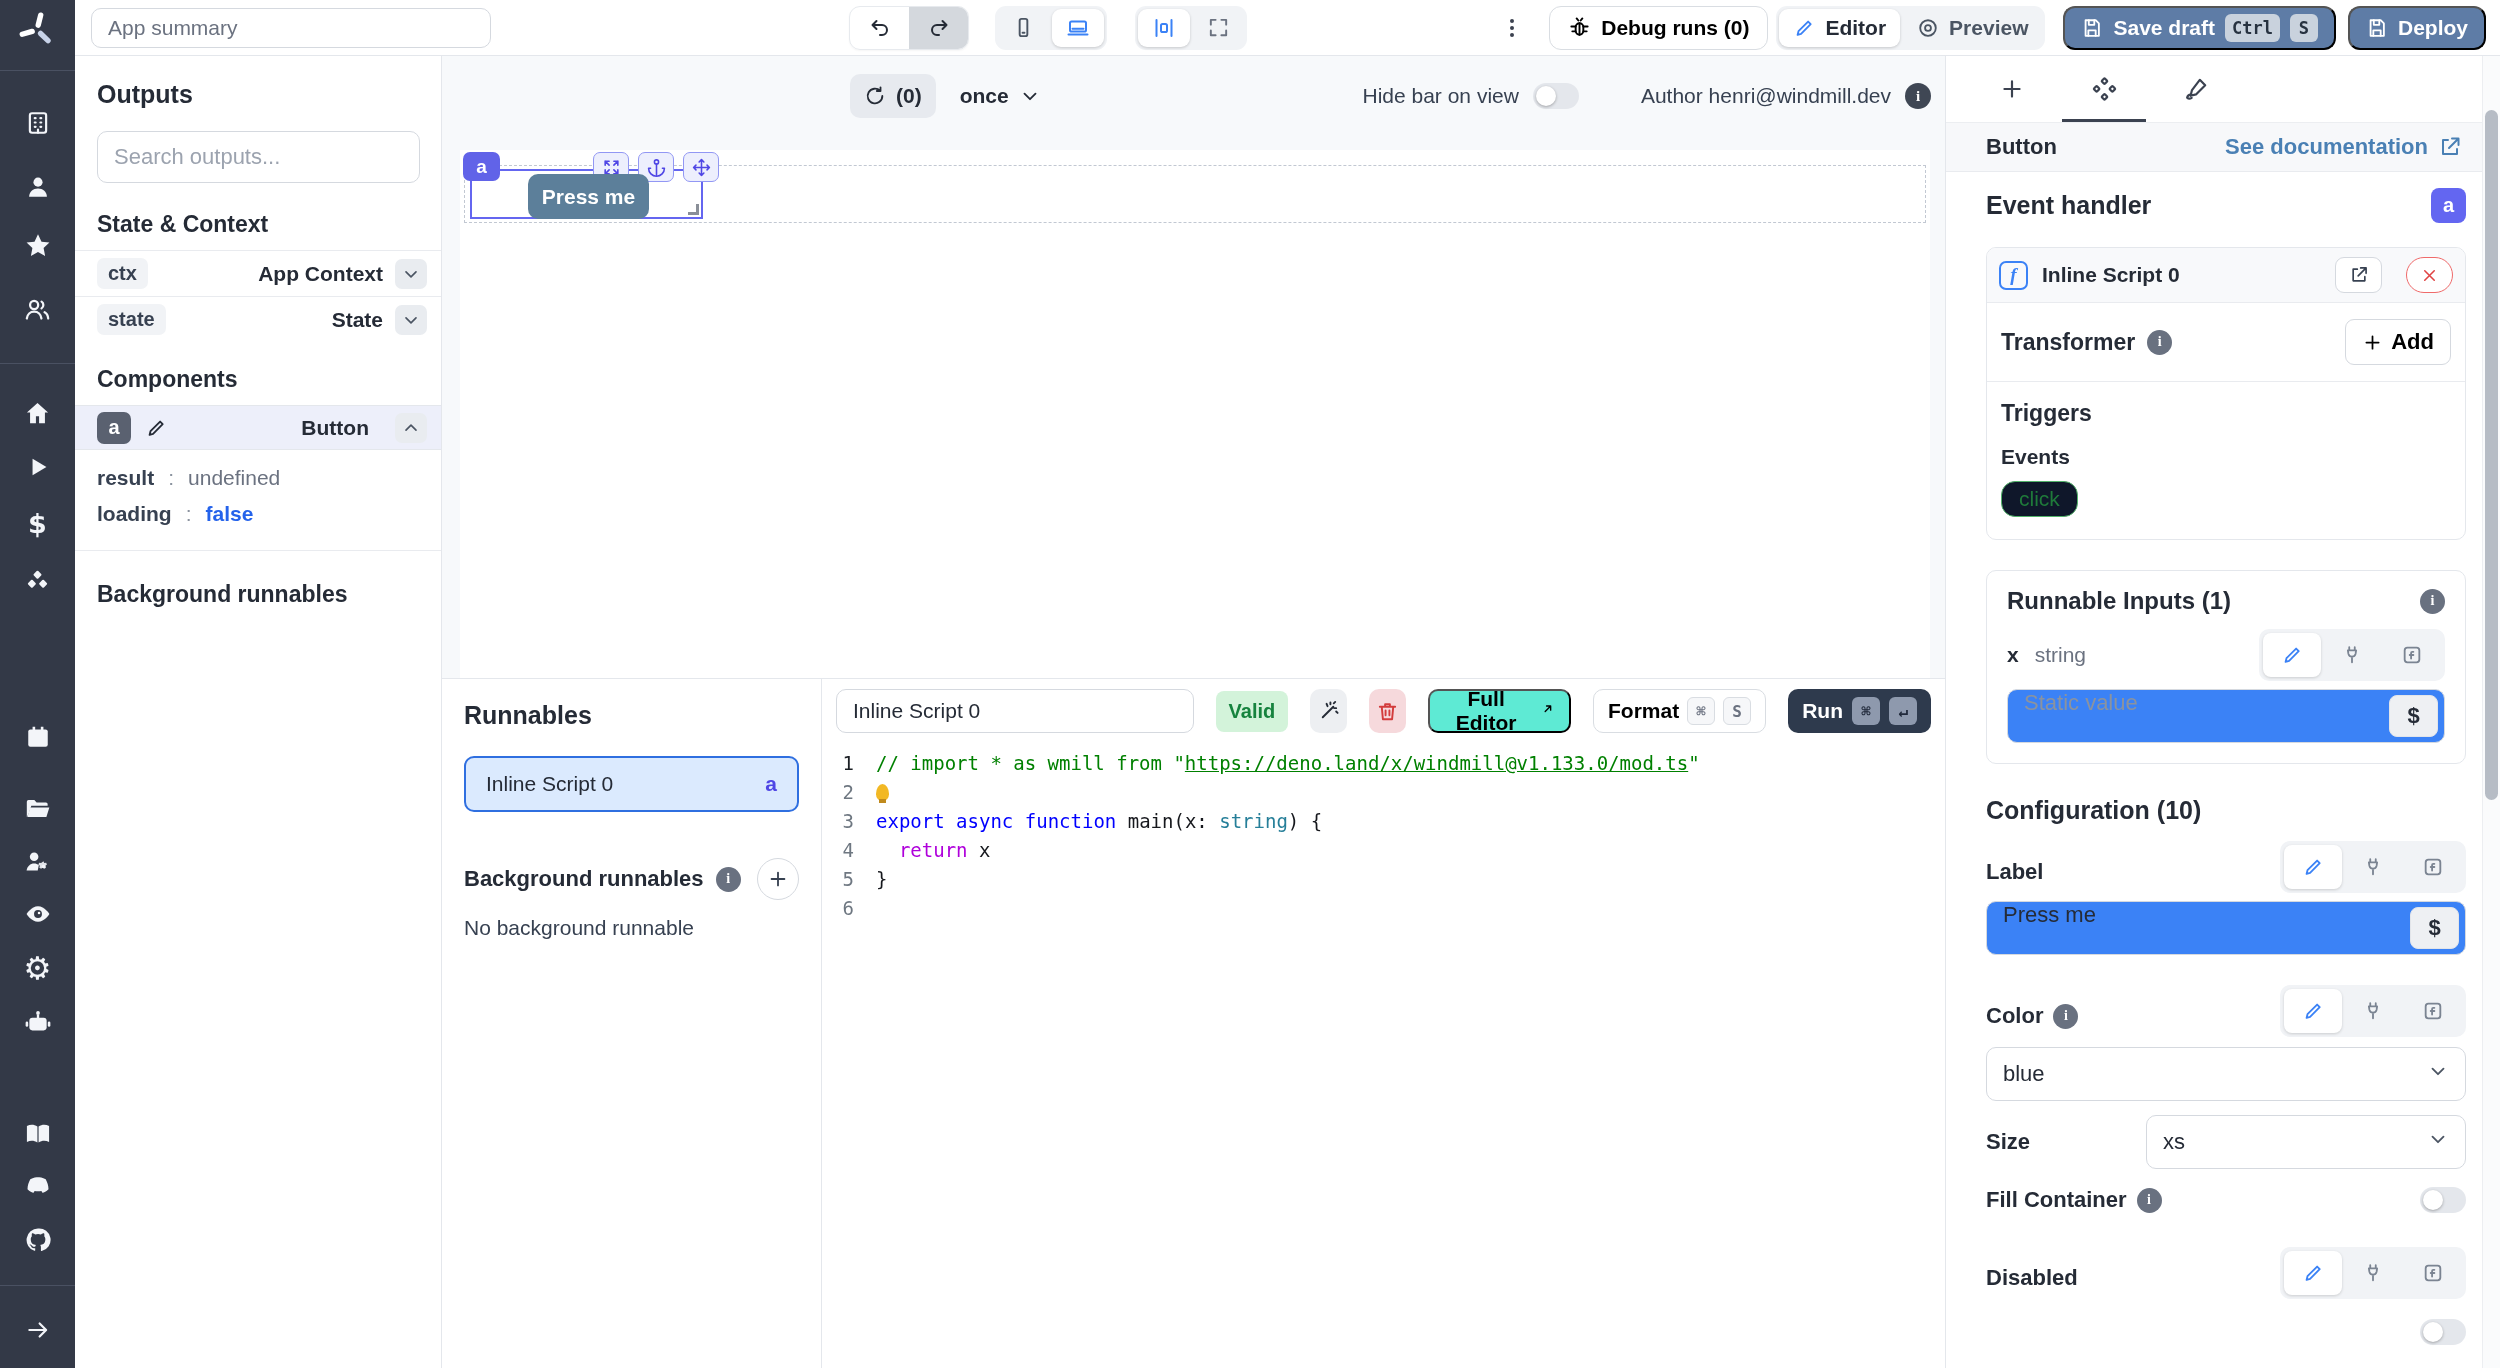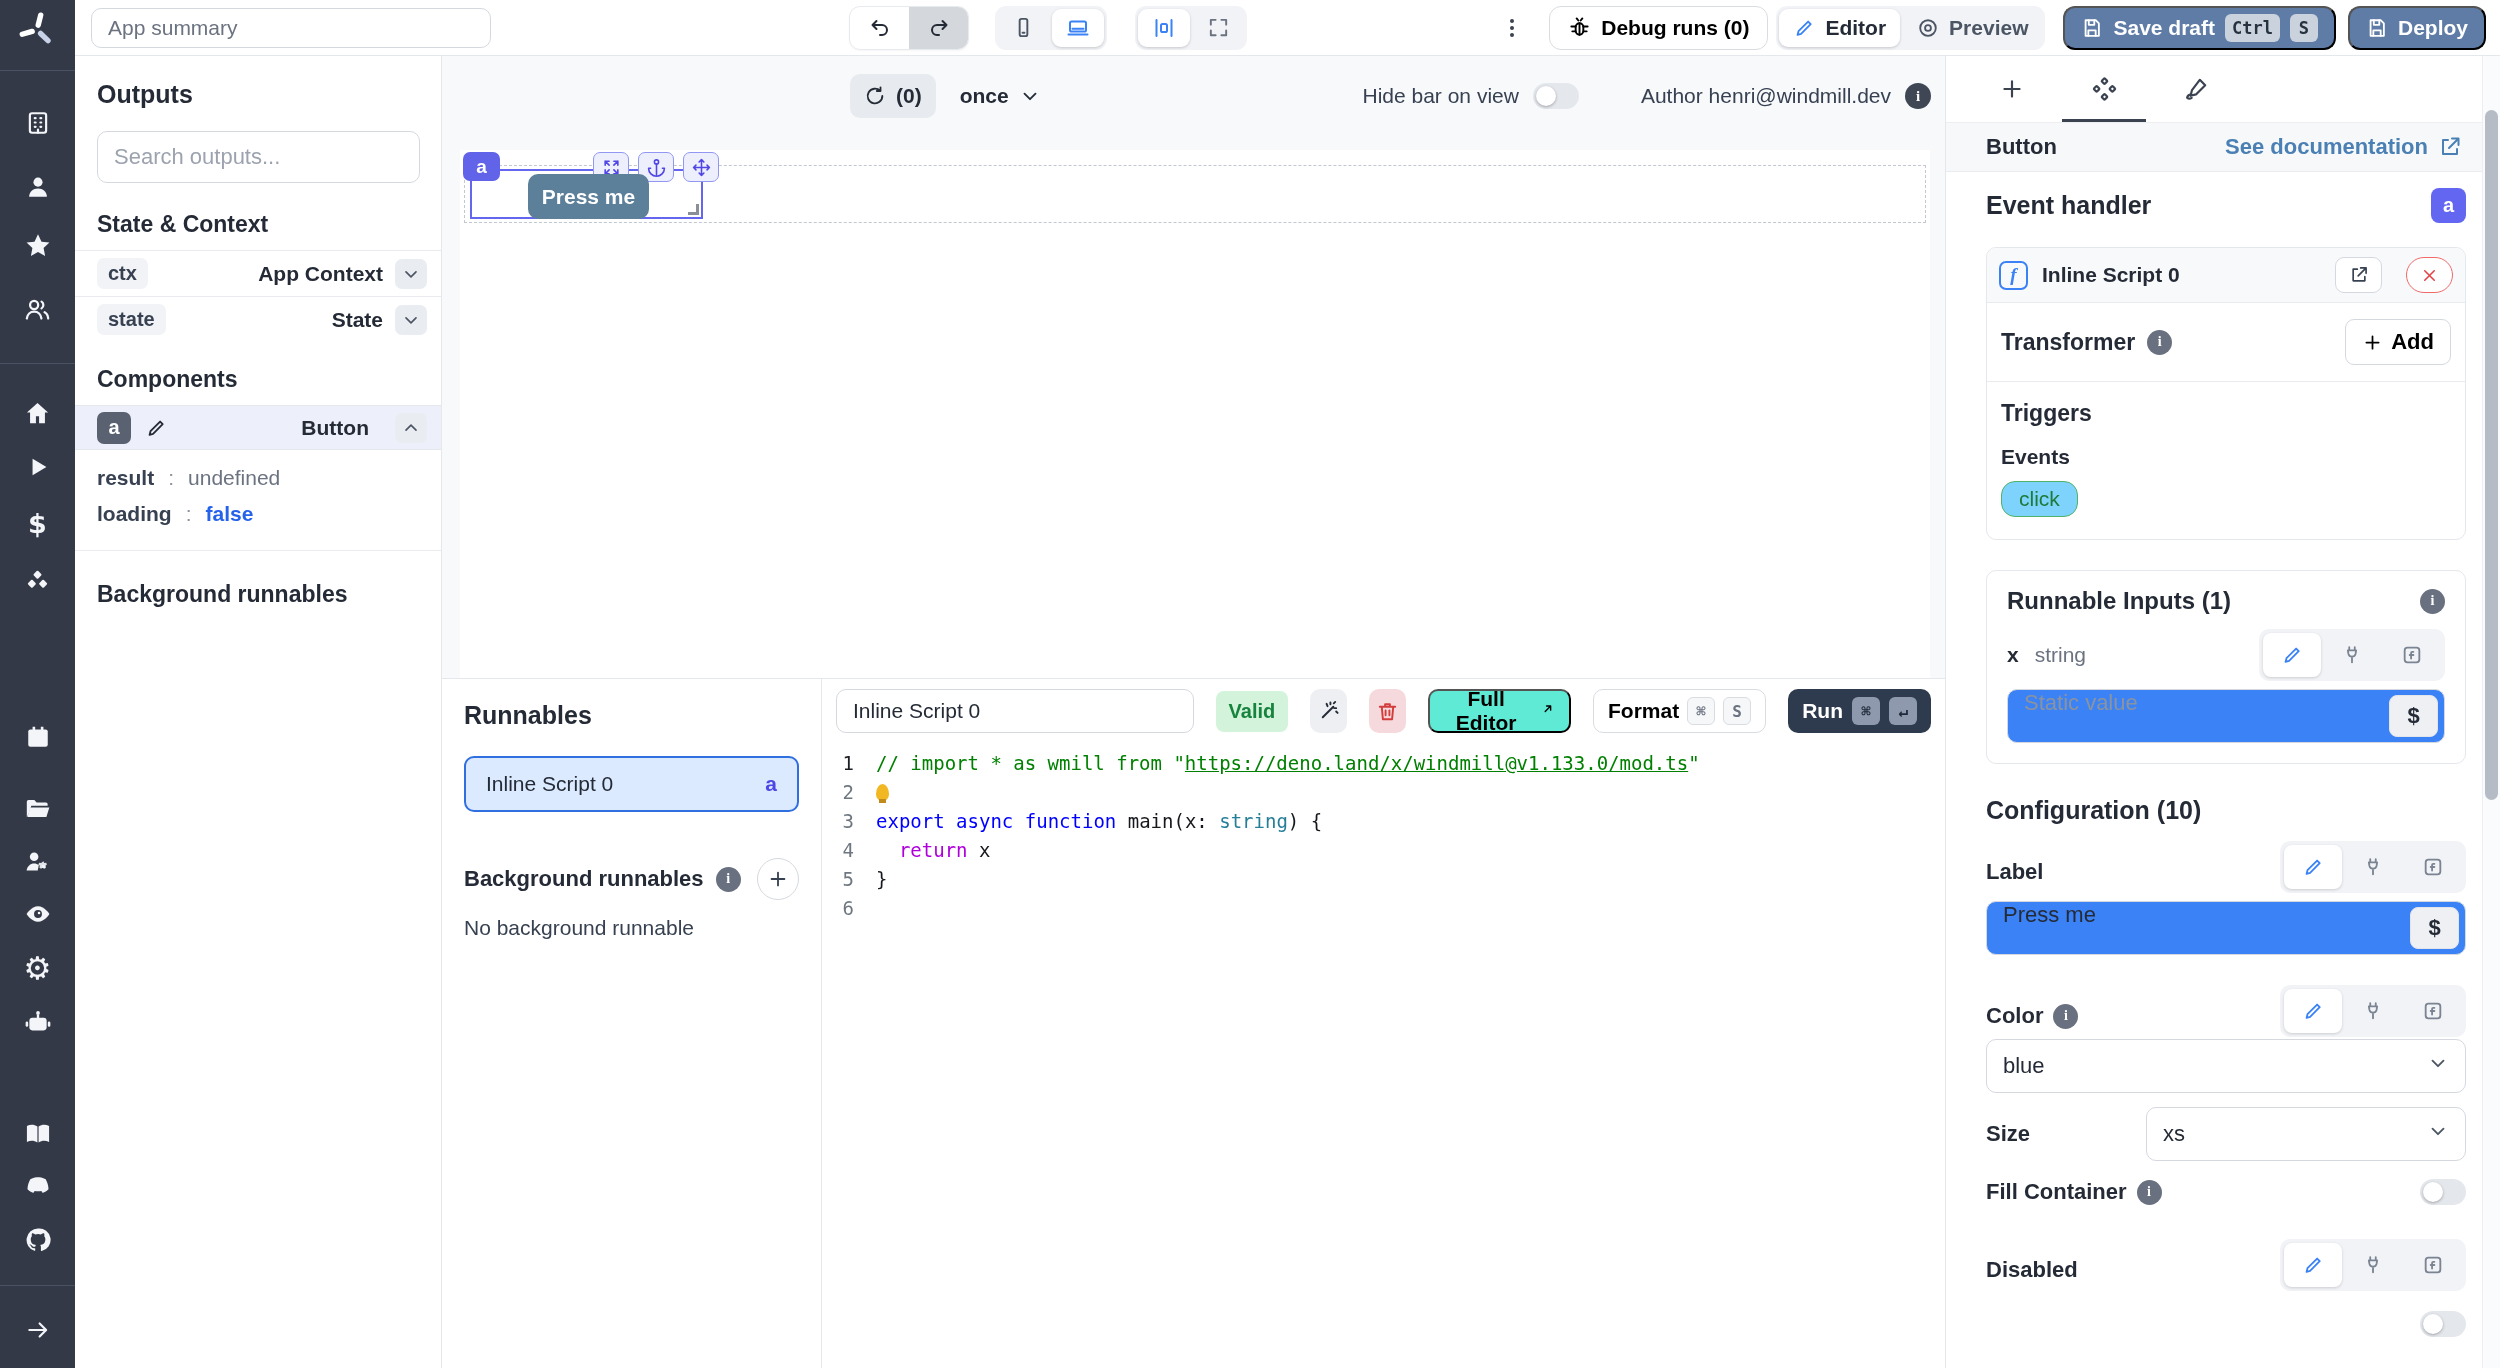--- a/index.html
+++ b/index.html
@@ -119,39 +119,39 @@
   .ficon{width:29px;height:29px;border:2.5px solid #3b82f6;border-radius:7px;color:#3b82f6;display:flex;align-items:center;justify-content:center;font:italic 700 19px "Liberation Serif",serif;flex:none}
   .scriptrow .nm{font-size:21px;font-weight:600}
   .mini{margin-left:auto;height:36px;min-width:47px;border:1.5px solid #d5d9df;border-radius:9px;background:#fff;display:flex;align-items:center;justify-content:center;color:#374151;cursor:pointer}
   .mini.danger{margin-left:10px;border-color:#ef6a6a;border-radius:18px;color:#e04444}
   .trow{border-top:1.5px solid #e9ebef;padding:16px 14px;display:flex;align-items:center;gap:12px}
   .trow .t{font-size:23px;font-weight:700}
   .addbtn{margin-left:auto;height:46px;border:1.5px solid #d5d9df;border-radius:9px;background:#fff;display:flex;align-items:center;gap:8px;padding:0 16px;font-size:22px;font-weight:600;cursor:pointer}
   .trigblock{border-top:1.5px solid #e9ebef;padding:18px 14px 22px}
   .trigblock .t{font-size:23px;font-weight:700}
   .trigblock .ev{font-size:21px;font-weight:600;margin-top:18px}
-  .pill{display:inline-block;margin-top:12px;background:#7dd3fc;border:1.5px solid #52b26a;color:#1f7a3a;border-radius:14px;padding:5px 17px;font-size:21px}
+  .pill{display:inline-block;margin-top:12px;background:#0f172a;border:1.5px solid #52b26a;color:#1f7a3a;border-radius:14px;padding:5px 17px;font-size:21px}
   .ricard{margin-top:30px;padding:16px 20px 20px}
   .ricard .hd{display:flex;align-items:center}
   .ricard .hd .t{font-size:24px;font-weight:700}
   .ricard .hd .infog{margin-left:auto}
   .argrow{display:flex;align-items:center;margin-top:14px}
   .argrow .an{font-size:21px;font-weight:700}
   .argrow .at{font-size:21px;color:#6b7280;margin-left:16px}
   .trip{margin-left:auto;display:flex;background:#f1f3f6;border-radius:10px;padding:4px;gap:2px}
   .trip .cell{width:58px;height:44px;display:flex;align-items:center;justify-content:center;border-radius:8px;color:#7b8492;cursor:pointer}
   .trip .cell.on{background:#fff;box-shadow:0 1px 3px rgba(0,0,0,.16);color:#3b82f6}
   .vinput{margin-top:8px;display:flex;align-items:flex-start;height:54px;border:1.5px solid #d5d9df;border-radius:10px;background:#3b82f6}
   .vinput input{flex:1;border:none;outline:none;padding:0 16px;font-size:22px;font-family:inherit;color:#252b36;background:transparent;min-width:0}
   .vinput input::placeholder{color:#8b939f}
   .dollar{margin:5px 6px 5px 0;width:49px;height:42px;background:#eef0f3;border:1px solid #e2e5ea;border-radius:8px;display:flex;align-items:center;justify-content:center;font-size:22px;font-weight:600;cursor:pointer;flex:none}
   .configtitle{margin-top:32px;font-size:25px;font-weight:700}
   .fieldhead{margin-top:16px;display:flex;align-items:flex-end}
   .fieldhead .lbl{font-size:22px;font-weight:600;margin-bottom:8px;display:flex;align-items:center;gap:10px}
-  .select{margin-top:2px;height:54px;border:1.5px solid #d5d9df;border-radius:10px;background:#fff;display:flex;align-items:center;padding:0 16px;font-size:22px;cursor:pointer}
+  .select{margin-top:10px;height:54px;border:1.5px solid #d5d9df;border-radius:10px;background:#fff;display:flex;align-items:center;padding:0 16px;font-size:22px;cursor:pointer}
   .select .chev{margin-left:auto;color:#4b5563}
   .sizerow{margin-top:14px;display:flex;align-items:center}
   .sizerow .lbl{font-size:22px;font-weight:600}
   .sizerow .select{margin:0 0 0 auto;width:320px}
   .fillrow{margin-top:18px;display:flex;align-items:center}
   .fillrow .lbl{font-size:22px;font-weight:600;display:flex;align-items:center;gap:10px}
   .fillrow .toggle{margin-left:auto}
   .togright{margin-top:20px;display:flex}
   .togright .toggle{margin-left:auto}
   .pscroll{position:absolute;right:0;top:56px;width:18px;bottom:0;background:#fafbfc;border-left:1px solid #eceef1}

